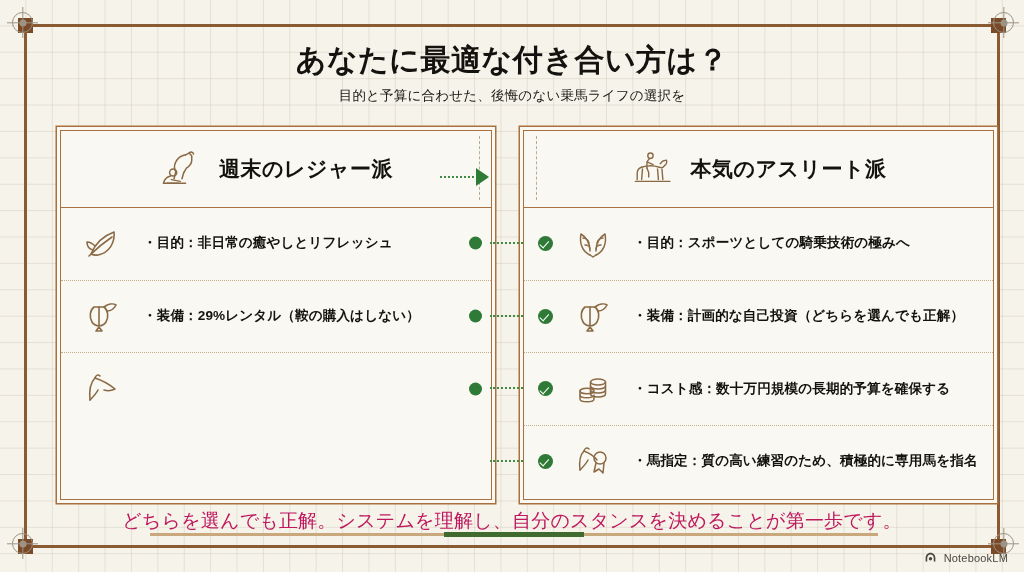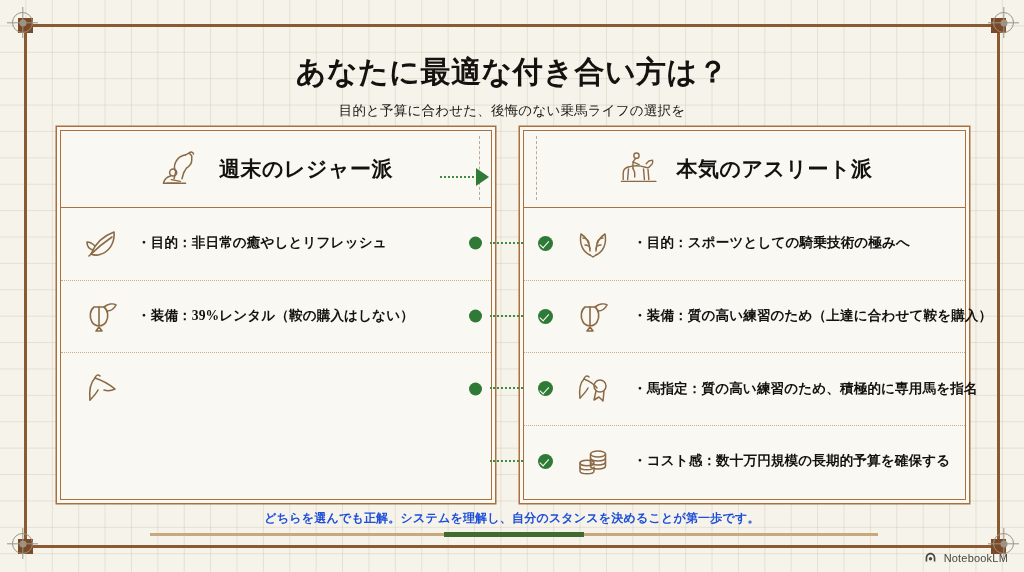--- a/index.html
+++ b/index.html
@@ -39,38 +39,38 @@
   .reg i{position:absolute;left:50%;top:50%;width:7px;height:7px;border-radius:50%;background:#9c9384;transform:translate(-50%,-50%);}
   #reg-tl{left:12px;top:12px;}
   #reg-tr{left:993px;top:12px;}
   #reg-bl{left:12px;top:533px;}
   #reg-br{left:993px;top:533px;}
 
   
   #header{position:absolute;left:0;right:0;top:42px;text-align:center;}
   #title{
     font-size:30px;font-weight:bold;color:#14120f;letter-spacing:.5px;
-    line-height:1.2;margin:12px;
+    line-height:1.2;margin:0;
   }
   #subtitle{
     font-size:13.5px;font-weight:normal;color:#1a1814;margin:9px 0 0 0;letter-spacing:.2px;
   }
 
   
   #table{
     position:absolute;left:60px;top:130px;width:904px;height:392px;
   }
   .panel{
     position:absolute;top:0;height:368px;
     border:1.5px solid #a8713f;
     background:#faf8f2;
     box-shadow:0 0 0 3px #faf8f2, 0 0 0 4.5px #a8713f;
   }
   #panel-left{left:0;width:430px;}
-  #panel-right{left:463px;width:441px;}
+  #panel-right{left:463px;width:441px;padding-left:28px;}
 
   .panel-head{
     position:absolute;left:0;right:0;top:0;height:76px;
     border-bottom:1.5px solid #a8713f;
     display:flex;align-items:center;justify-content:center;gap:14px;
     background:#faf8f2;
   }
   .panel-head .htxt{
     font-size:21px;font-weight:bold;color:#14120f;letter-spacing:.5px;
   }
@@ -83,21 +83,21 @@
   }
   .row + .row{
     border-top:1.7px dotted #c8ab8b;
   }
   .row-icon{width:38px;height:38px;flex:none;}
   .row-text{
     font-size:13.6px;font-weight:bold;color:#14120f;letter-spacing:.1px;white-space:nowrap;
   }
   
   #panel-left .row{padding-left:22px;gap:14px;}
-  #panel-left .row-text{margin-left:2px;font-family:Liberation Serif, serif;}
+  #panel-left .row-text{margin-left:8px;}
   
   #panel-right .row{padding-left:14px;gap:21px;}
 
   .check{
     width:15px;height:15px;border-radius:50%;background:#2f7a36;flex:none;
     position:relative;
   }
   .check::after{
     content:"";position:absolute;left:4px;top:3.4px;width:4px;height:7.5px;
     border:solid #fff;border-width:0 1.9px 1.9px 0;transform:rotate(42deg);
@@ -127,21 +127,21 @@
   
   .vguide{position:absolute;top:6px;height:64px;border-left:1.4px dashed #b9ab93;}
   #vg-left{left:419px;}
   #vg-right{left:476px;}
 
   
   #footer{
     position:absolute;left:0;right:0;top:508px;text-align:center;
   }
   #footer-text{
-    display:inline-block;font-size:12px;font-weight:bold;color:#1d4ed8;
+    display:inline-block;font-size:19px;font-weight:normal;color:#be185d;
     padding:0 6px 6px 6px;letter-spacing:.2px;
   }
   #footer-rule{
     position:absolute;left:150px;top:533px;width:728px;height:3px;background:#c9a87e;
   }
   #footer-rule-accent{
     position:absolute;left:444px;top:532px;width:140px;height:5px;background:#3f6b2e;
   }
 
   
@@ -213,21 +213,21 @@
         <span class="dotmark"></span>
       </div>
 
       <div class="row">
         <svg class="row-icon" viewBox="0 0 38 38" fill="none" stroke="#8a6a46" stroke-width="1.6" stroke-linecap="round" stroke-linejoin="round">
           <path d="M11 10 C7 13 6 20 9 25 C12 30 20 30 23 25 C26 20 25 13 21 10Z"></path>
           <path d="M21 10 C25 7 30 6 33 8 C31 12 28 14 24 14"></path>
           <path d="M16 10 L16 28"></path>
           <path d="M16 30 L13 34 L19 34 Z"></path>
         </svg>
-        <span class="row-text">・装備：39%レンタル（鞍の購入はしない）</span>
+        <span class="row-text">・装備：29%レンタル（鞍の購入はしない）</span>
         <span class="dotmark"></span>
       </div>
 
       <div class="row">
         <svg class="row-icon" viewBox="0 0 38 38" fill="none" stroke="#8a6a46" stroke-width="1.6" stroke-linecap="round" stroke-linejoin="round">
           <path d="M12 8 C8 12 6 20 7 30"></path>
           <path d="M12 8 C18 10 26 14 32 19 C28 21 24 21 21 20"></path>
           <path d="M12 8 C13 5 15 4 17 6"></path>
           <path d="M7 30 C10 27 13 24 15 20"></path>
         </svg>
@@ -271,49 +271,49 @@
       </div>
 
       <div class="row">
         <span class="check"></span>
         <svg class="row-icon" viewBox="0 0 38 38" fill="none" stroke="#8a6a46" stroke-width="1.6" stroke-linecap="round" stroke-linejoin="round">
           <path d="M11 10 C7 13 6 20 9 25 C12 30 20 30 23 25 C26 20 25 13 21 10Z"></path>
           <path d="M21 10 C25 7 30 6 33 8 C31 12 28 14 24 14"></path>
           <path d="M16 10 L16 28"></path>
           <path d="M16 30 L13 34 L19 34 Z"></path>
         </svg>
-        <span class="row-text">・装備：質の高い練習のため（上達に合わせて鞍を購入）</span>
-      </div>
-
-      <div class="row">
-        <span class="check"></span>
-        <svg class="row-icon" viewBox="0 0 38 38" fill="none" stroke="#8a6a46" stroke-width="1.5" stroke-linecap="round" stroke-linejoin="round">
-          <path d="M10 9 C6 13 5 20 6 28"></path>
-          <path d="M10 9 C15 11 20 14 23 18"></path>
-          <path d="M10 9 C11 6 13 5 15 7"></path>
-          <path d="M6 28 C9 25 12 22 14 18"></path>
-          <circle cx="26" cy="16" r="6"></circle>
-          <path d="M22 21 L20 30 L25 27 L29 31 L30 21"></path>
-        </svg>
-        <span class="row-text">・馬指定：質の高い練習のため、積極的に専用馬を指名</span>
+        <span class="row-text">・装備：計画的な自己投資（どちらを選んでも正解）</span>
       </div>
 
       <div class="row">
         <span class="check"></span>
         <svg class="row-icon" viewBox="0 0 38 38" fill="none" stroke="#8a6a46" stroke-width="1.5" stroke-linecap="round" stroke-linejoin="round">
           <ellipse cx="24" cy="12" rx="7.5" ry="3"></ellipse>
           <path d="M16.5 12 L16.5 24 C16.5 25.7 19.9 27 24 27 C28.1 27 31.5 25.7 31.5 24 L31.5 12"></path>
           <path d="M16.5 16 C16.5 17.7 19.9 19 24 19 C28.1 19 31.5 17.7 31.5 16"></path>
           <path d="M16.5 20 C16.5 21.7 19.9 23 24 23 C28.1 23 31.5 21.7 31.5 20"></path>
           <ellipse cx="13" cy="21" rx="7" ry="2.8"></ellipse>
           <path d="M6 21 L6 29 C6 30.6 9.1 31.8 13 31.8 C16.9 31.8 20 30.6 20 29 L20 25"></path>
           <path d="M6 25 C6 26.6 9.1 27.8 13 27.8 C15.2 27.8 17.1 27.4 18.3 26.8"></path>
         </svg>
         <span class="row-text">・コスト感：数十万円規模の長期的予算を確保する</span>
       </div>
+
+      <div class="row">
+        <span class="check"></span>
+        <svg class="row-icon" viewBox="0 0 38 38" fill="none" stroke="#8a6a46" stroke-width="1.5" stroke-linecap="round" stroke-linejoin="round">
+          <path d="M10 9 C6 13 5 20 6 28"></path>
+          <path d="M10 9 C15 11 20 14 23 18"></path>
+          <path d="M10 9 C11 6 13 5 15 7"></path>
+          <path d="M6 28 C9 25 12 22 14 18"></path>
+          <circle cx="26" cy="16" r="6"></circle>
+          <path d="M22 21 L20 30 L25 27 L29 31 L30 21"></path>
+        </svg>
+        <span class="row-text">・馬指定：質の高い練習のため、積極的に専用馬を指名</span>
+      </div>
     </div>
   </div>
 
   <div class="connector" style="top:112px"></div>
   <div class="connector" style="top:185px"></div>
   <div class="connector" style="top:257px"></div>
   <div class="connector" style="top:330px"></div>
 
   <div class="vguide" id="vg-left"></div>
   <div class="vguide" id="vg-right"></div>

